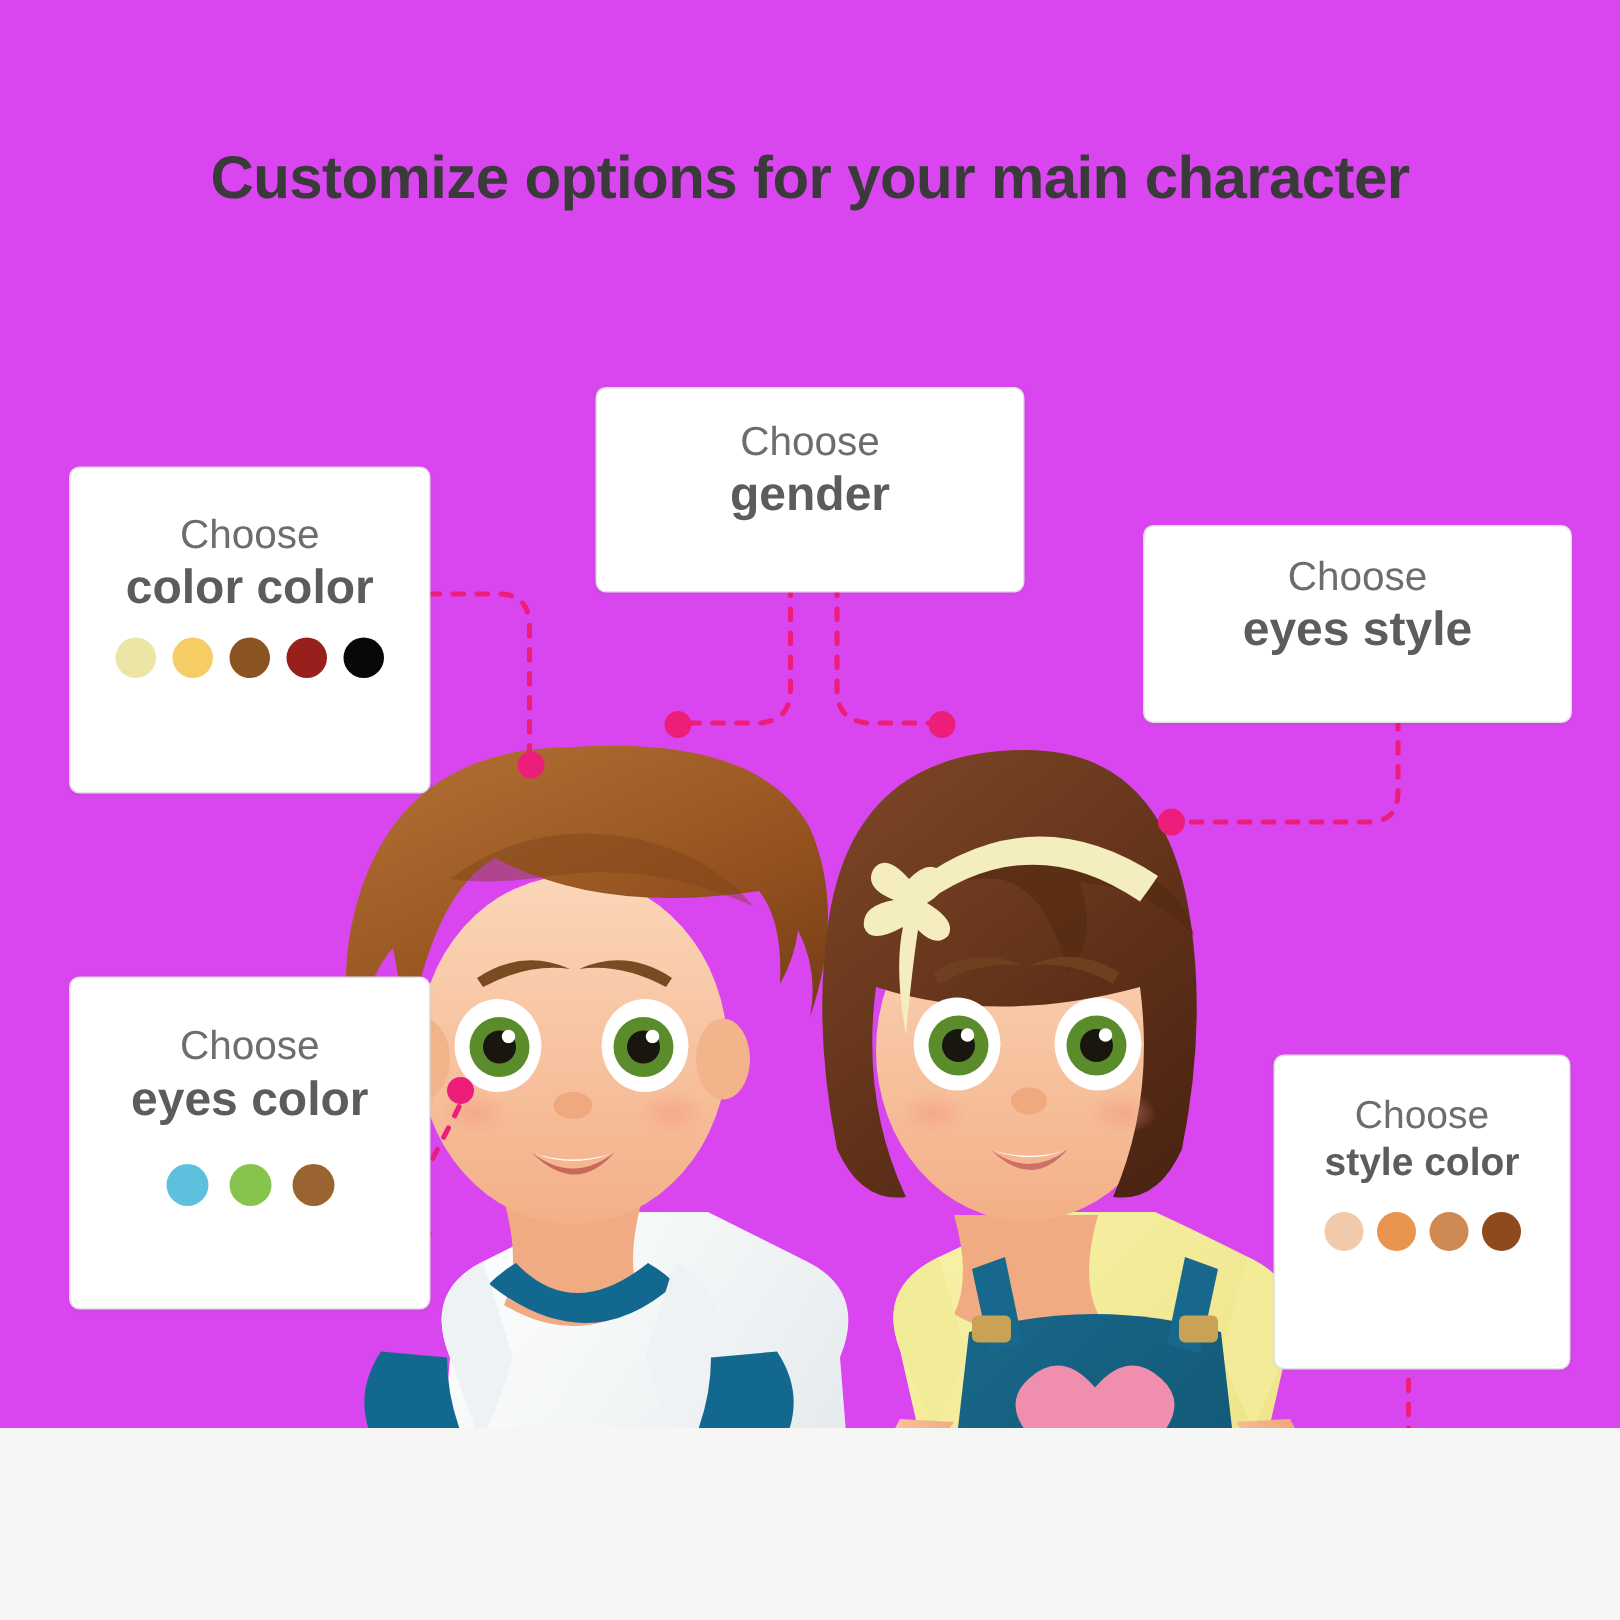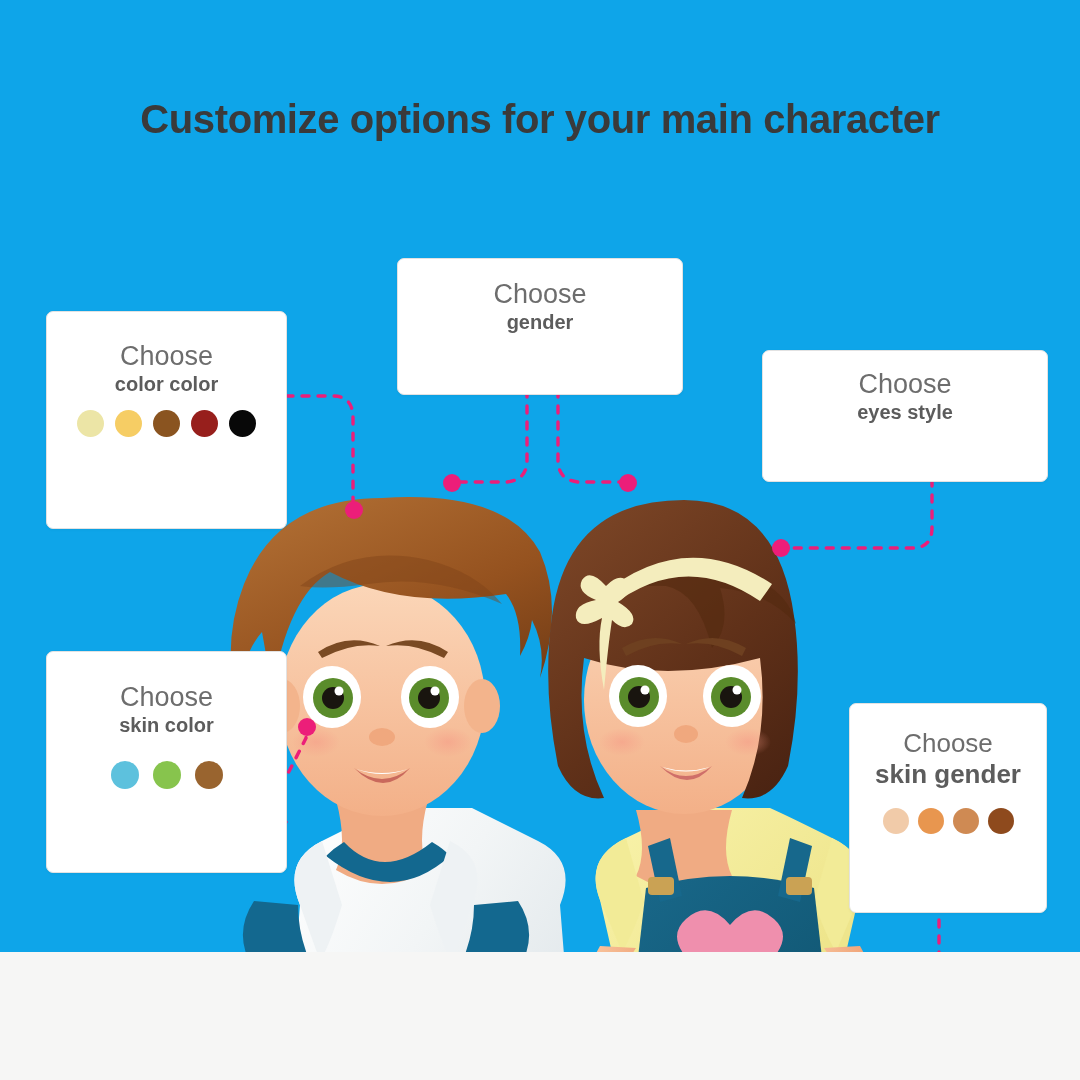--- a/index.html
+++ b/index.html
@@ -2,40 +2,40 @@
 <html style="--accent: #ec1e79;"><head>
 <meta charset="utf-8">
 <style>
   html,body{margin:0;padding:0;}
   body{
     width:1080px;height:1080px;
     background:#f6f6f5;
     font-family:"Liberation Sans", sans-serif;
     overflow:hidden;
   }
-  #stage{position:relative;width:1080px;height:952px;overflow:hidden;background:#0ea5e9;}
+  #stage{position:relative;width:1080px;height:952px;overflow:hidden;background:#d946ef;}
 
   
   #title{
     position:absolute;left:0;top:97px;width:1080px;text-align:center;
     font-size:40px;font-weight:bold;color:#3a3a3a;letter-spacing:-0.4px;
   }
 
   
   #art{position:absolute;left:0;top:0;width:1080px;height:1080px;}
 
   
   .card{
     position:absolute;background:#ffffff;border:1px solid #e2e2e2;border-radius:7px;
     box-shadow:0 1px 3px rgba(0,0,0,.045);
     display:flex;flex-direction:column;align-items:center;justify-content:flex-start;
     z-index:40;
   }
   .card .ln1{font-size:27px;color:#6d6d6d;line-height:1.18;white-space:nowrap;}
-  .card .ln2{font-size:20px;color:#5c5c5c;font-weight:bold;line-height:1.18;white-space:nowrap;}
+  .card .ln2{font-size:32px;color:#5c5c5c;font-weight:bold;line-height:1.18;white-space:nowrap;}
   .swatches{display:flex;gap:11px;margin-top:14px;}
   .sw{width:27px;height:27px;border-radius:50%;}
 
   #card-hair-color{left:46px;top:311px;width:239px;height:187px;padding-top:29px;}
   #card-gender{left:397px;top:258px;width:284px;height:115px;padding-top:20px;}
   #card-hair-style{left:762px;top:350px;width:284px;height:112px;padding-top:18px;}
   #card-eyes-color{left:46px;top:651px;width:239px;height:190px;padding-top:30px;}
   #card-skin-color{left:849px;top:703px;width:196px;height:184px;padding-top:24px;}
   #card-skin-color .ln1,#card-skin-color .ln2{font-size:26px;}
   #card-skin-color .swatches{gap:9px;margin-top:19px;}
@@ -229,31 +229,31 @@
     <div class="ln2">gender</div>
   </div>
 
   <div class="card" id="card-hair-style">
     <div class="ln1">Choose</div>
     <div class="ln2">eyes style</div>
   </div>
 
   <div class="card" id="card-eyes-color">
     <div class="ln1">Choose</div>
-    <div class="ln2">skin color</div>
+    <div class="ln2">eyes color</div>
     <div class="swatches">
         <div class="sw" style="background: rgb(93, 193, 221);"></div>
         <div class="sw" style="background: rgb(135, 196, 77);"></div>
         <div class="sw" style="background: rgb(153, 100, 47);"></div>
       </div>
   </div>
 
   <div class="card" id="card-skin-color">
     <div class="ln1">Choose</div>
-    <div class="ln2">skin gender</div>
+    <div class="ln2">style color</div>
     <div class="swatches">
         <div class="sw" style="background: rgb(241, 203, 169);"></div>
         <div class="sw" style="background: rgb(232, 150, 79);"></div>
         <div class="sw" style="background: rgb(207, 138, 83);"></div>
         <div class="sw" style="background: rgb(142, 74, 29);"></div>
       </div>
   </div>
 
 </div>
 

